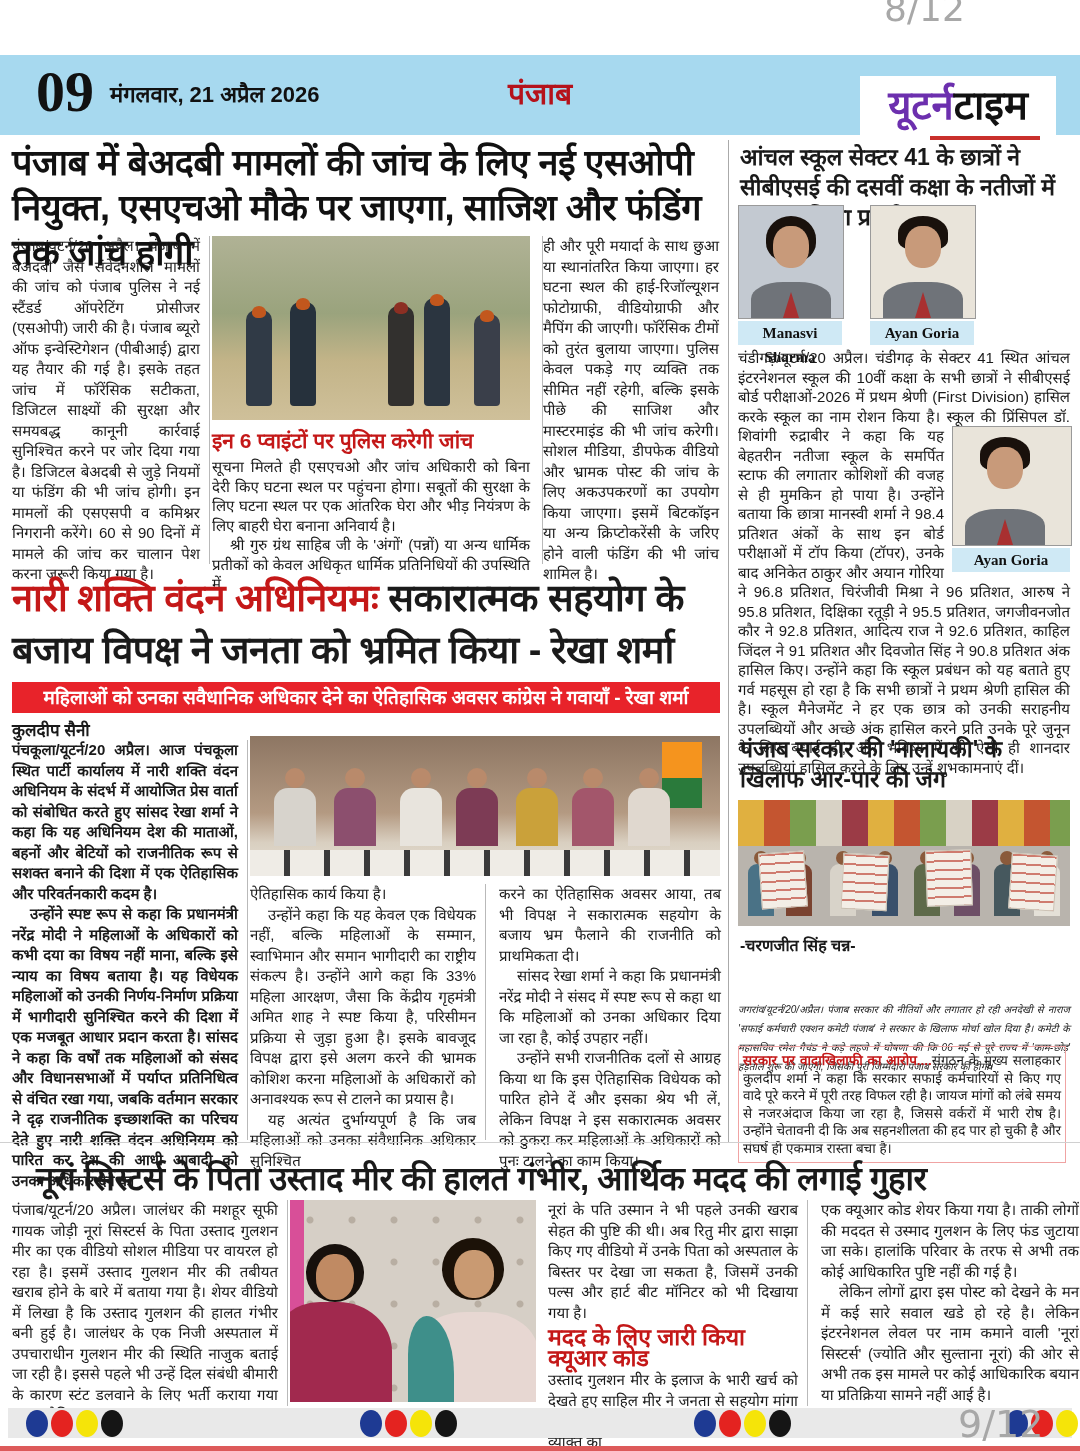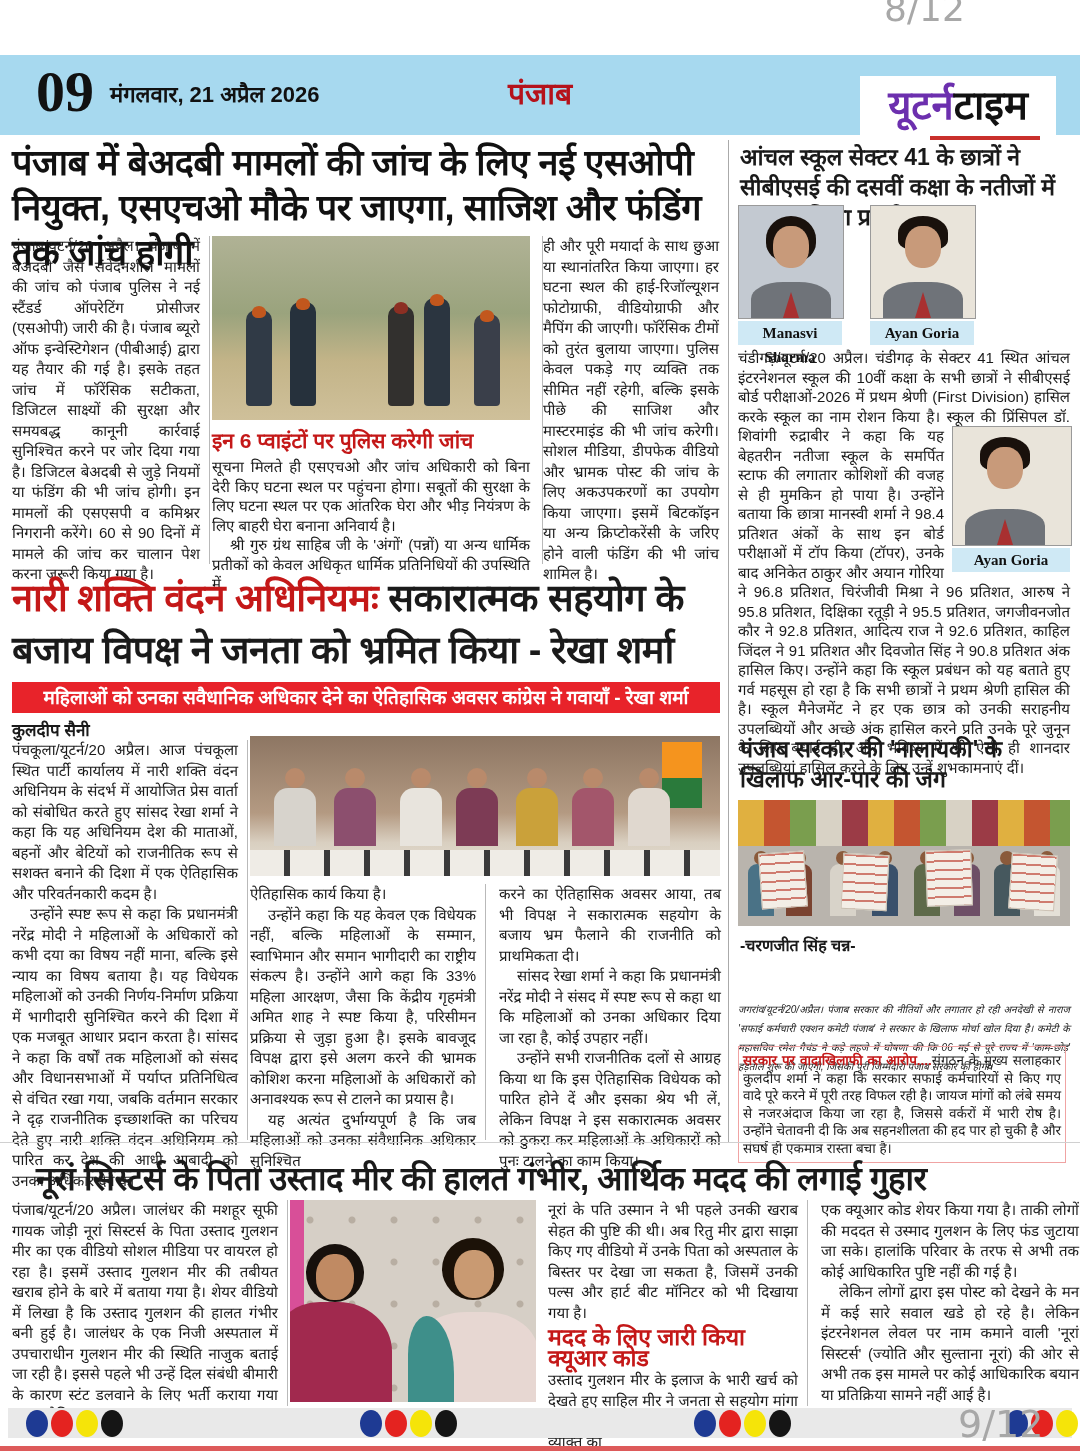--- a/index.html
+++ b/index.html
@@ -42,21 +42,21 @@
   #a1-subhead{margin-top:6px;font-size:21px;font-weight:800;color:#c41818;}
   #a1-caption{margin-top:3px;font-size:15px;line-height:19.5px;text-align:justify;}
   #a1-caption p{margin:0;}
   #a1-caption p+p{text-indent:18px;}
   #a1-col3{left:542px;top:236px;width:176px;height:328px;}
   
   #a2-headline{left:12px;top:572px;width:710px;font-size:38px;line-height:52px;font-weight:800;letter-spacing:-0.5px;}
   #a2-headline .red{color:#c41818;}
   #a2-banner{left:12px;top:682px;width:708px;height:31px;background:#e8232a;color:#ffffff;font-size:19px;font-weight:700;text-align:center;line-height:31px;}
   #a2-byline{left:12px;top:718px;font-size:17px;font-weight:800;}
-  #a2-col1{left:12px;top:740px;width:226px;height:400px;padding-right:9px;}
+  #a2-col1{left:12px;top:740px;width:226px;height:400px;padding-right:9px;font-weight:bold;}
   #a2-photo{left:250px;top:736px;width:470px;height:140px;background:linear-gradient(180deg,#8d7663 0%,#b49a82 55%,#d9cfc0 76%,#e7e2d8 100%);overflow:hidden;}
   #a2-photo .flag{position:absolute;right:18px;top:6px;width:40px;height:66px;background:linear-gradient(180deg,#f5941e 0 55%,#2a7a3b 55% 100%);}
   #a2-photo .person{position:absolute;bottom:30px;width:42px;height:58px;border-radius:14px 14px 0 0;}
   #a2-photo .person::before{content:"";position:absolute;top:-20px;left:11px;width:20px;height:20px;border-radius:50%;background:#b98a6b;}
   #a2-photo .person:nth-child(2){left:24px;background:#d7d3cc;}
   #a2-photo .person:nth-child(3){left:84px;background:#8c4f6e;}
   #a2-photo .person:nth-child(4){left:150px;background:#e8e4dd;}
   #a2-photo .person:nth-child(5){left:206px;background:#7d3b55;}
   #a2-photo .person:nth-child(6){left:266px;background:#caa13a;}
   #a2-photo .person:nth-child(7){left:322px;background:#a3566b;}

